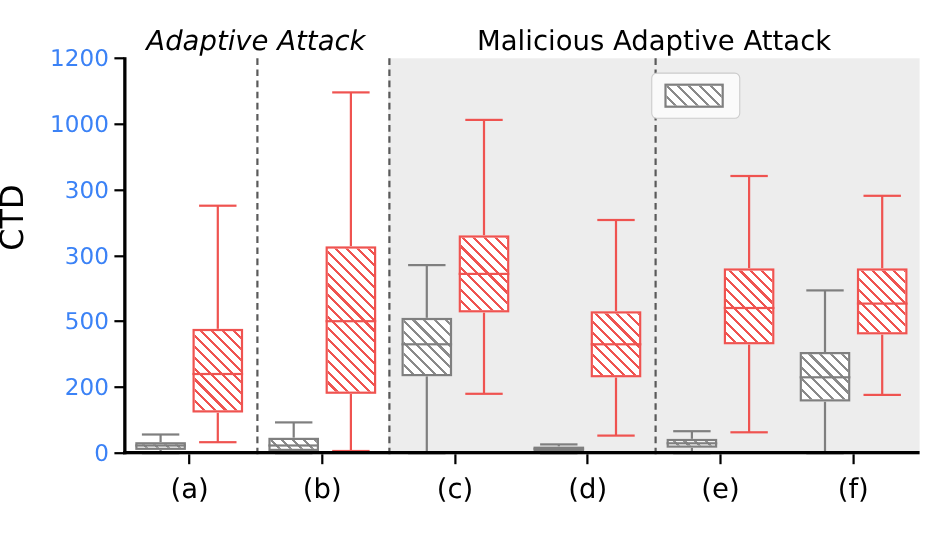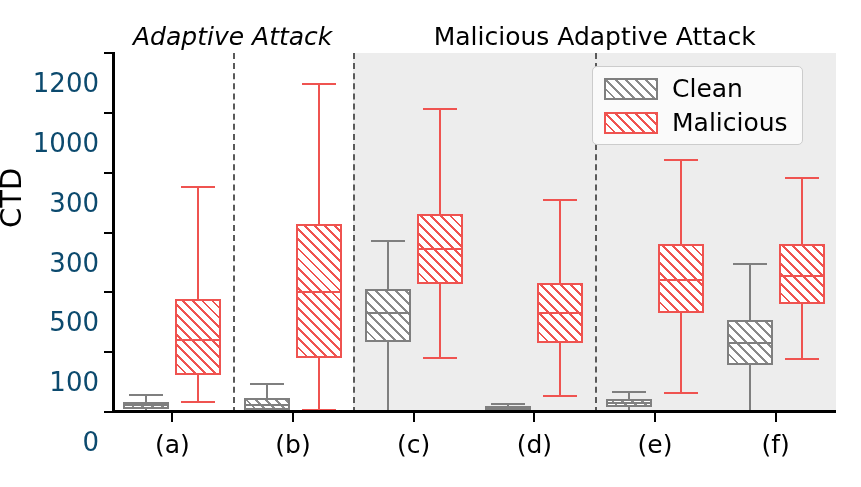--- a/index.html
+++ b/index.html
@@ -3,21 +3,21 @@
 <meta charset="utf-8">
 <style>
   html,body{margin:0;padding:0;background:#ffffff;}
   body{width:861px;height:487px;overflow:hidden;font-family:"DejaVu Sans","Liberation Sans",sans-serif;}
   #fig{position:relative;width:861px;height:487px;background:#ffffff;}
   .shaded{position:absolute;top:0;height:359px;background:#ededed;}
   .axis-y{position:absolute;left:112px;top:52px;width:3px;height:361px;background:#000;}
   .axis-x{position:absolute;left:112px;top:410px;width:724px;height:3px;background:#000;}
 
   .ytick{position:absolute;left:104px;width:9px;height:2px;background:#000;}
-  .ytick-label{position:absolute;right:0;transform:translateY(-50%);font-size:26px;color:#0c4a6e;white-space:nowrap;margin-top:30px;}
+  .ytick-label{position:absolute;right:0;transform:translateY(-50%);font-size:21px;color:#3b82f6;white-space:nowrap;}
   .ytick-label-wrap{position:absolute;left:0;width:99px;}
 
   .xtick{position:absolute;top:413px;width:2px;height:9px;background:#000;}
   .xtick-label{position:absolute;top:430px;transform:translateX(-50%);font-size:25px;color:#000;white-space:nowrap;}
 
   .ylabel{position:absolute;left:-6px;top:228px;transform:rotate(-90deg);transform-origin:left top;font-size:29px;color:#000;white-space:nowrap;}
 
   .group-title{position:absolute;font-size:25px;color:#000;white-space:nowrap;transform:translateX(-50%);}
 
   .divider{position:absolute;top:53px;height:360px;border-left:2px dashed #5a5a5a;}
@@ -59,21 +59,21 @@
   <div id="shaded-layer">
       <div class="shaded" style="left: 353.333px; top: 53px; width: 482.667px; background: rgb(237, 237, 237);"></div>
     </div>
   <div id="ytick-layer">
       <div class="ytick" style="top: 411px;"></div>
       <div class="ytick-label-wrap" style="top: 412px;">
         <div class="ytick-label">0</div>
       </div>
       <div class="ytick" style="top: 351.167px;"></div>
       <div class="ytick-label-wrap" style="top: 352.167px;">
-        <div class="ytick-label">100</div>
+        <div class="ytick-label">200</div>
       </div>
       <div class="ytick" style="top: 291.333px;"></div>
       <div class="ytick-label-wrap" style="top: 292.333px;">
         <div class="ytick-label">500</div>
       </div>
       <div class="ytick" style="top: 231.5px;"></div>
       <div class="ytick-label-wrap" style="top: 232.5px;">
         <div class="ytick-label">300</div>
       </div>
       <div class="ytick" style="top: 171.667px;"></div>
@@ -211,20 +211,15 @@
       <div class="xtick-label" style="left: 534.333px;">(d)</div>
       <div class="xtick" style="left: 654px;"></div>
       <div class="xtick-label" style="left: 655px;">(e)</div>
       <div class="xtick" style="left: 774.667px;"></div>
       <div class="xtick-label" style="left: 775.667px;">(f)</div>
     </div>
 
   <div class="legend" id="legend" style="left: 592px; top: 66px;">
       <div class="legend-row">
         <div class="legend-swatch hatch-gray" style="border-color: rgb(127, 127, 127);"></div>
-        <div class="legend-text">Clean</div>
-      </div>
-      <div class="legend-row">
-        <div class="legend-swatch hatch-red" style="border-color: rgb(239, 83, 80);"></div>
-        <div class="legend-text">Malicious</div>
       </div>
     </div>
 </div>
 
 </body></html>

